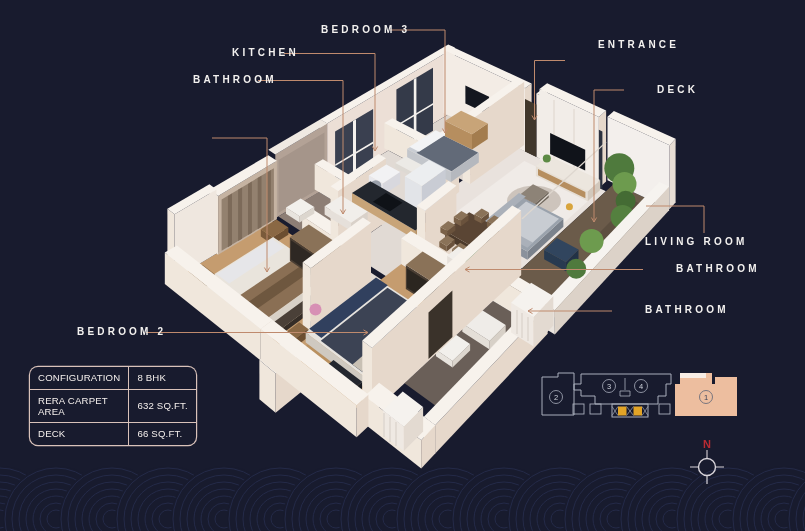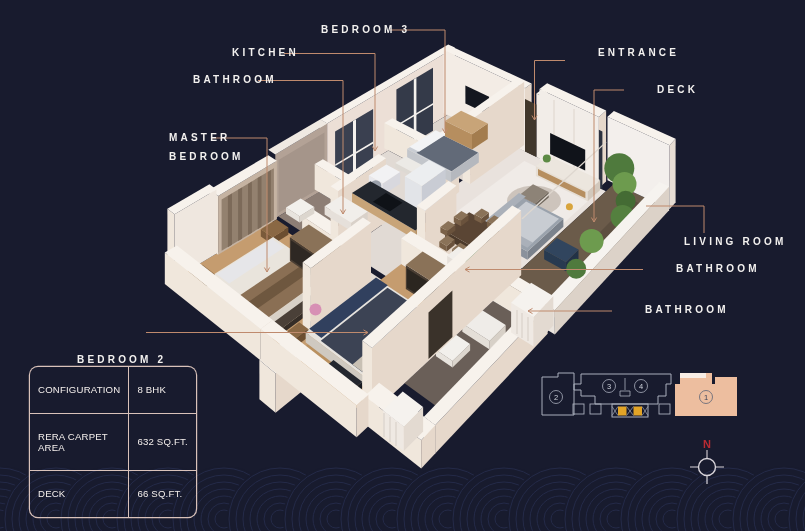--- a/index.html
+++ b/index.html
@@ -1,19 +1,19 @@
 <!DOCTYPE html>
 <html><head><meta charset="utf-8">
 <style>
 html,body{margin:0;padding:0;background:#181b2e;}
 #page{position:relative;width:805px;height:531px;overflow:hidden;background:#181b2e;font-family:"Liberation Sans",sans-serif;}
 .lbl{position:absolute;color:#f3f1ef;font-size:10px;font-weight:bold;letter-spacing:3.2px;white-space:nowrap;padding-left:28px;}
 .tbl{position:absolute;left:30px;top:367px;}
 .tbl table{border-collapse:collapse;font-size:9.6px;color:#f4efec;letter-spacing:0.2px;line-height:11.5px;border-radius:8px;border-style:hidden;box-shadow:0 0 0 1.2px #d9c2ba;}
-.tbl td{border:1px solid #d9c2ba;padding:12px 8px;height:22px;}
+.tbl td{border:1px solid #d9c2ba;padding:0 8px;height:22px;}
 .tbl tr:nth-child(2) td,.tbl tr:nth-child(4) td{height:32px;}
 .tbl .c1{width:65px;}
 .tbl .c2{width:51px;white-space:nowrap;}
 .kpn{font-family:"Liberation Sans",sans-serif;font-size:7.5px;fill:#cfd3dc;text-anchor:middle;}
 </style></head>
 <body>
 <div id="page">
 <svg width="805" height="531" viewBox="0 0 805 531" style="position:absolute;left:0;top:0">
 
 <rect x="0" y="0" width="805" height="531" fill="#181b2e"></rect>
@@ -682,33 +682,32 @@
 
 <path d="M707,475.5 L707,484 M698.5,467 L690,467 M715.5,467 L724,467" stroke="#d8d4da" stroke-width="1.2"></path>
 </svg>
 
 <div class="lbl" style="left:293px;top:24px;">BEDROOM 3</div>
 
 <div class="lbl" style="left:204px;top:47px;">KITCHEN</div>
 
 <div class="lbl" style="left:165px;top:74px;">BATHROOM</div>
 
-<div class="lbl" style="left:141px;top:129px;line-height:18.5px;">MASTER<br>BEDROOM</div>
-
-<div class="lbl" style="left:570px;top:47px;">ENTRANCE</div>
+
+<div class="lbl" style="left:570px;top:39px;">ENTRANCE</div>
 
 <div class="lbl" style="left:629px;top:84px;">DECK</div>
 
-<div class="lbl" style="left:656px;top:236px;">LIVING ROOM</div>
+<div class="lbl" style="left:617px;top:236px;">LIVING ROOM</div>
 
 <div class="lbl" style="left:648px;top:263px;">BATHROOM</div>
 
 <div class="lbl" style="left:617px;top:304px;">BATHROOM</div>
 
-<div class="lbl" style="left:49px;top:326px;margin-top:28px;">BEDROOM 2</div>
+<div class="lbl" style="left:49px;top:326px;">BEDROOM 2</div>
 
 <div class="tbl">
 <table cellspacing="0">
 <tbody>
           <tr>
             <td class="c1">CONFIGURATION</td>
             <td class="c2">8 BHK</td>
           </tr>
 <tr>
             <td class="c1">RERA CARPET<br>AREA</td>

